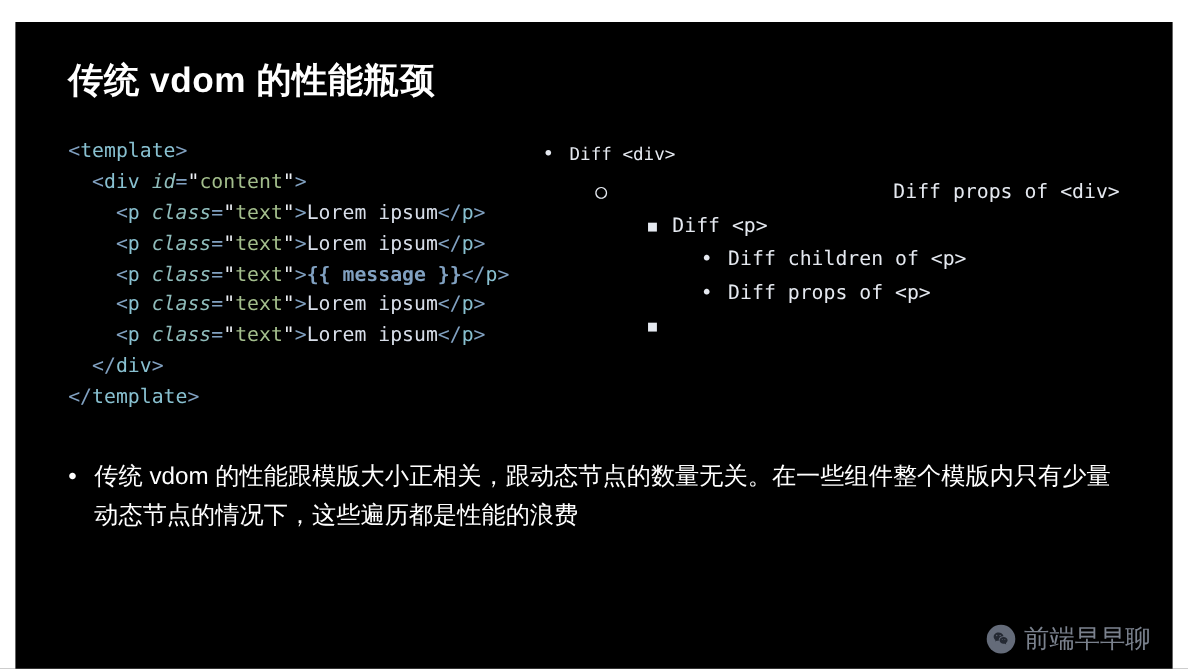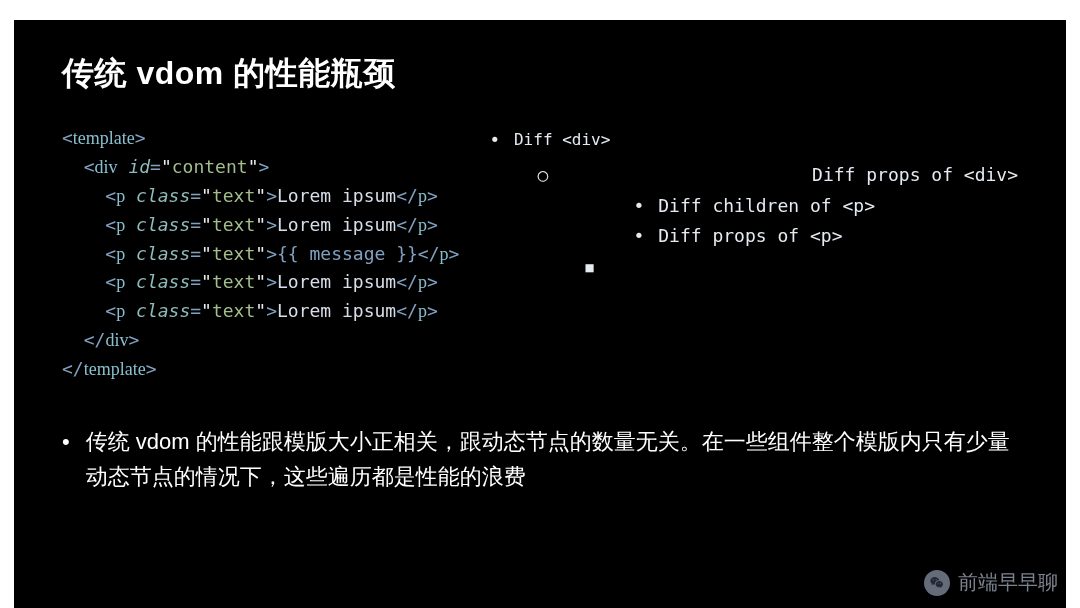--- a/index.html
+++ b/index.html
@@ -79,38 +79,38 @@
   .smalldot::before { content: "•"; }
   .summary {
     font-size: 22px;
     line-height: 1.6;
     display: flex;
   }
   .summary .bullet {
     margin-right: 16px;
     font-size: 22px;
   }
-  .tag     { color: #88c0d0; font-family: Liberation Serif, serif; }
+  .tag     { color: #88c0d0; }
   .bracket { color: #81a1c1; }
   .attr    { color: #8fbcbb; font-style: italic; }
   .eq      { color: #81a1c1; }
   .quote   { color: #eceff4; }
   .str     { color: #a3be8c; }
   .txt     { color: #d8dee9; }
-  .mustache{ color: #81a1c1; font-weight: 400; }
+  .mustache{ color: #81a1c1; font-weight: 700; }
 
   .watermark {
     position: absolute;
-    right: 22px;
+    right: 34px;
     bottom: 12px;
     display: flex;
     align-items: center;
     gap: 8px;
     color: #9aa3b2;
-    font-size: 20px;
+    font-size: 23px;
     opacity: 0.8;
   }
   .watermark .icon {
     width: 26px;
     height: 26px;
     border-radius: 50%;
     background: #7d8698;
     display: flex;
     align-items: center;
     justify-content: center;
@@ -139,20 +139,24 @@
     <div class="diff-col">
       <ul>
         <li class="lvl0 root">
             <span class="bullet dot"></span>
             <span>Diff &lt;div&gt;</span>
           </li>
         <li class="lvl1">
             <span class="bullet circle"></span>
             <span>Diff props of &lt;div&gt;</span>
           </li>
+        <li class="lvl2">
+            <span class="bullet square"></span>
+            <span>Diff &lt;p&gt;</span>
+          </li>
         <li class="lvl3">
             <span class="bullet smalldot"></span>
             <span>Diff children of &lt;p&gt;</span>
           </li>
         <li class="lvl3">
             <span class="bullet smalldot"></span>
             <span>Diff props of &lt;p&gt;</span>
           </li>
         <li class="lvl2">
             <span class="bullet square"></span>

